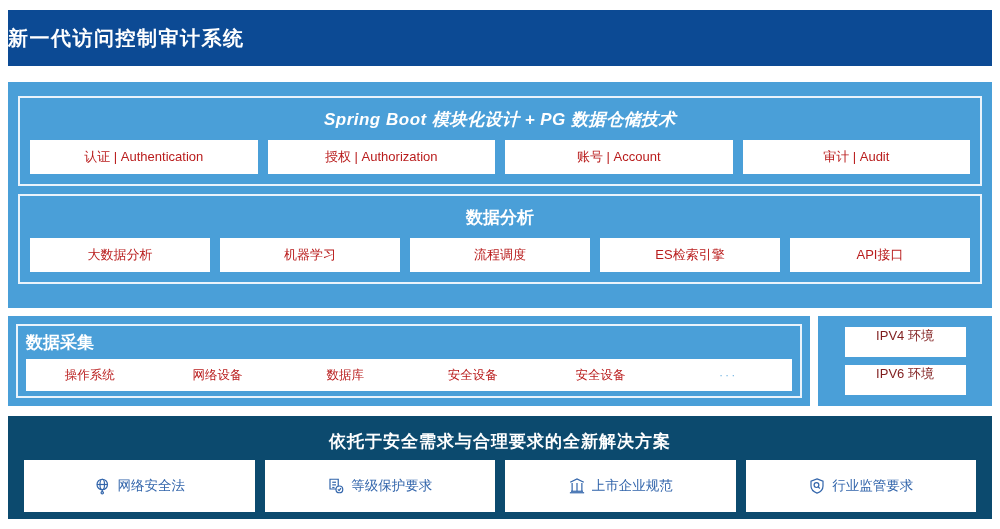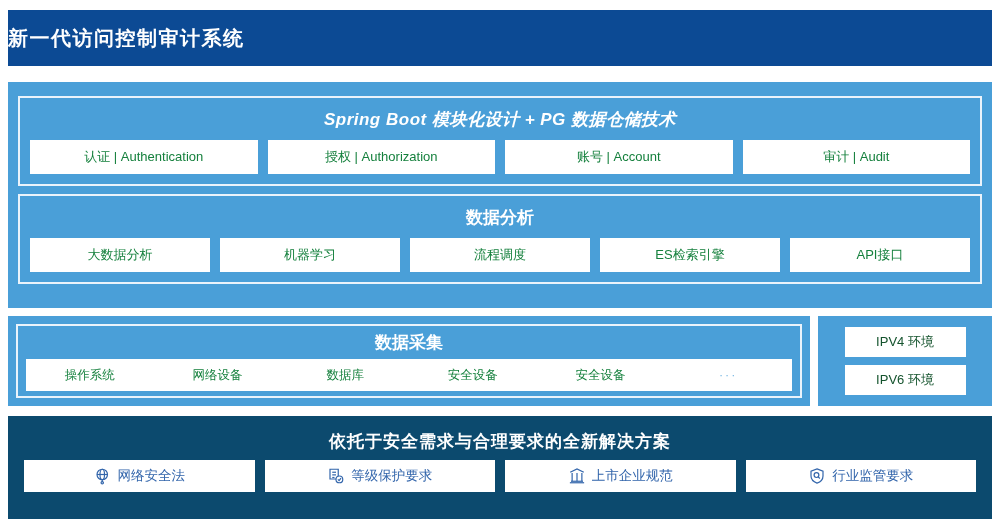--- a/index.html
+++ b/index.html
@@ -98,36 +98,36 @@
     display: flex;
     gap: 10px;
   }
   .card {
     flex: 1 1 0;
     background: #ffffff;
     height: 34px;
     display: flex;
     align-items: center;
     justify-content: center;
-    color: #15803d;
+    color: #b91c1c;
     font-size: 13px;
     box-sizing: border-box;
     white-space: nowrap;
   }
 
   
   .collect-inner {
     border: 2px solid #eaf3fb;
     box-sizing: border-box;
     margin: 8px;
     height: 74px;
     padding: 4px 8px 8px 8px;
   }
   .collect-title {
-    text-align: center;
+    text-align: left;
     color: #ffffff;
     font-size: 17px;
     font-weight: bold;
     line-height: 26px;
     margin-bottom: 3px;
   }
   .collect-row {
     display: flex;
   }
   .collect-row .card {
@@ -138,23 +138,22 @@
     color: #7bb9e4;
     letter-spacing: 2px;
   }
 
   
   .env-card {
     width: 121px;
     height: 30px;
     background: #ffffff;
     display: flex;
-    align-items: center;
-    justify-content: center;
-    color: #14532d;
+    justify-content: center;
+    color: #7f1d1d;
     font-size: 13px;
   }
 
   
   .solution {
     position: absolute;
     left: 8px;
     top: 416px;
     width: 984px;
     height: 103px;
@@ -171,21 +170,21 @@
     letter-spacing: 1px;
   }
   .solution-row {
     display: flex;
     gap: 10px;
     padding: 0 8px;
   }
   .sol-card {
     flex: 1 1 0;
     background: #ffffff;
-    height: 32px;
+    height: 52px;
     display: flex;
     align-items: center;
     justify-content: center;
     gap: 6px;
     color: #3265ab;
     font-size: 13.5px;
     box-sizing: border-box;
   }
   .sol-icon {
     width: 18px;

